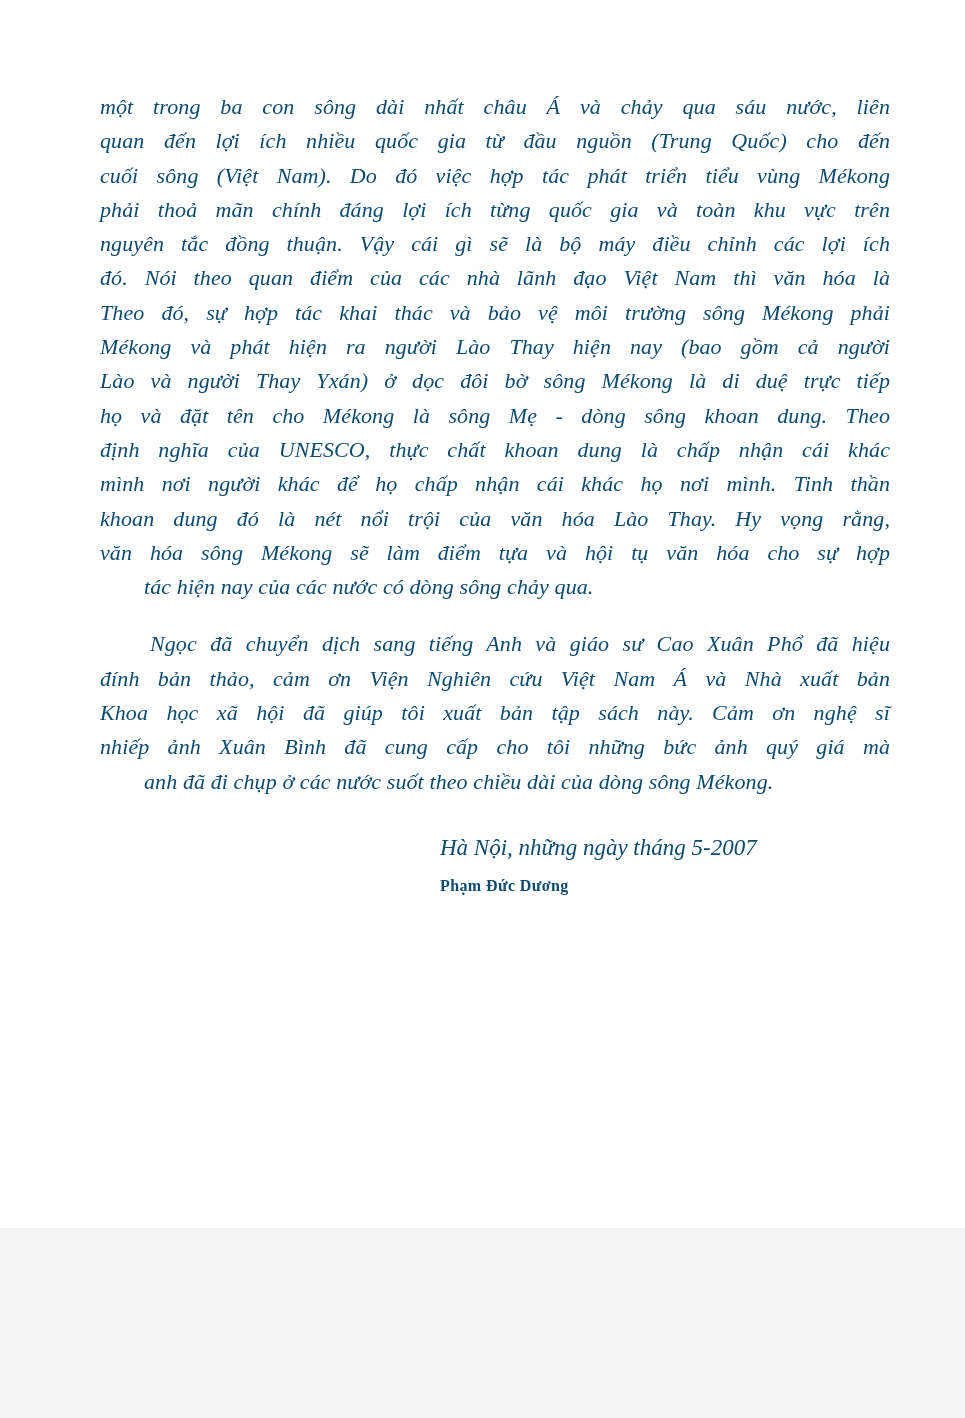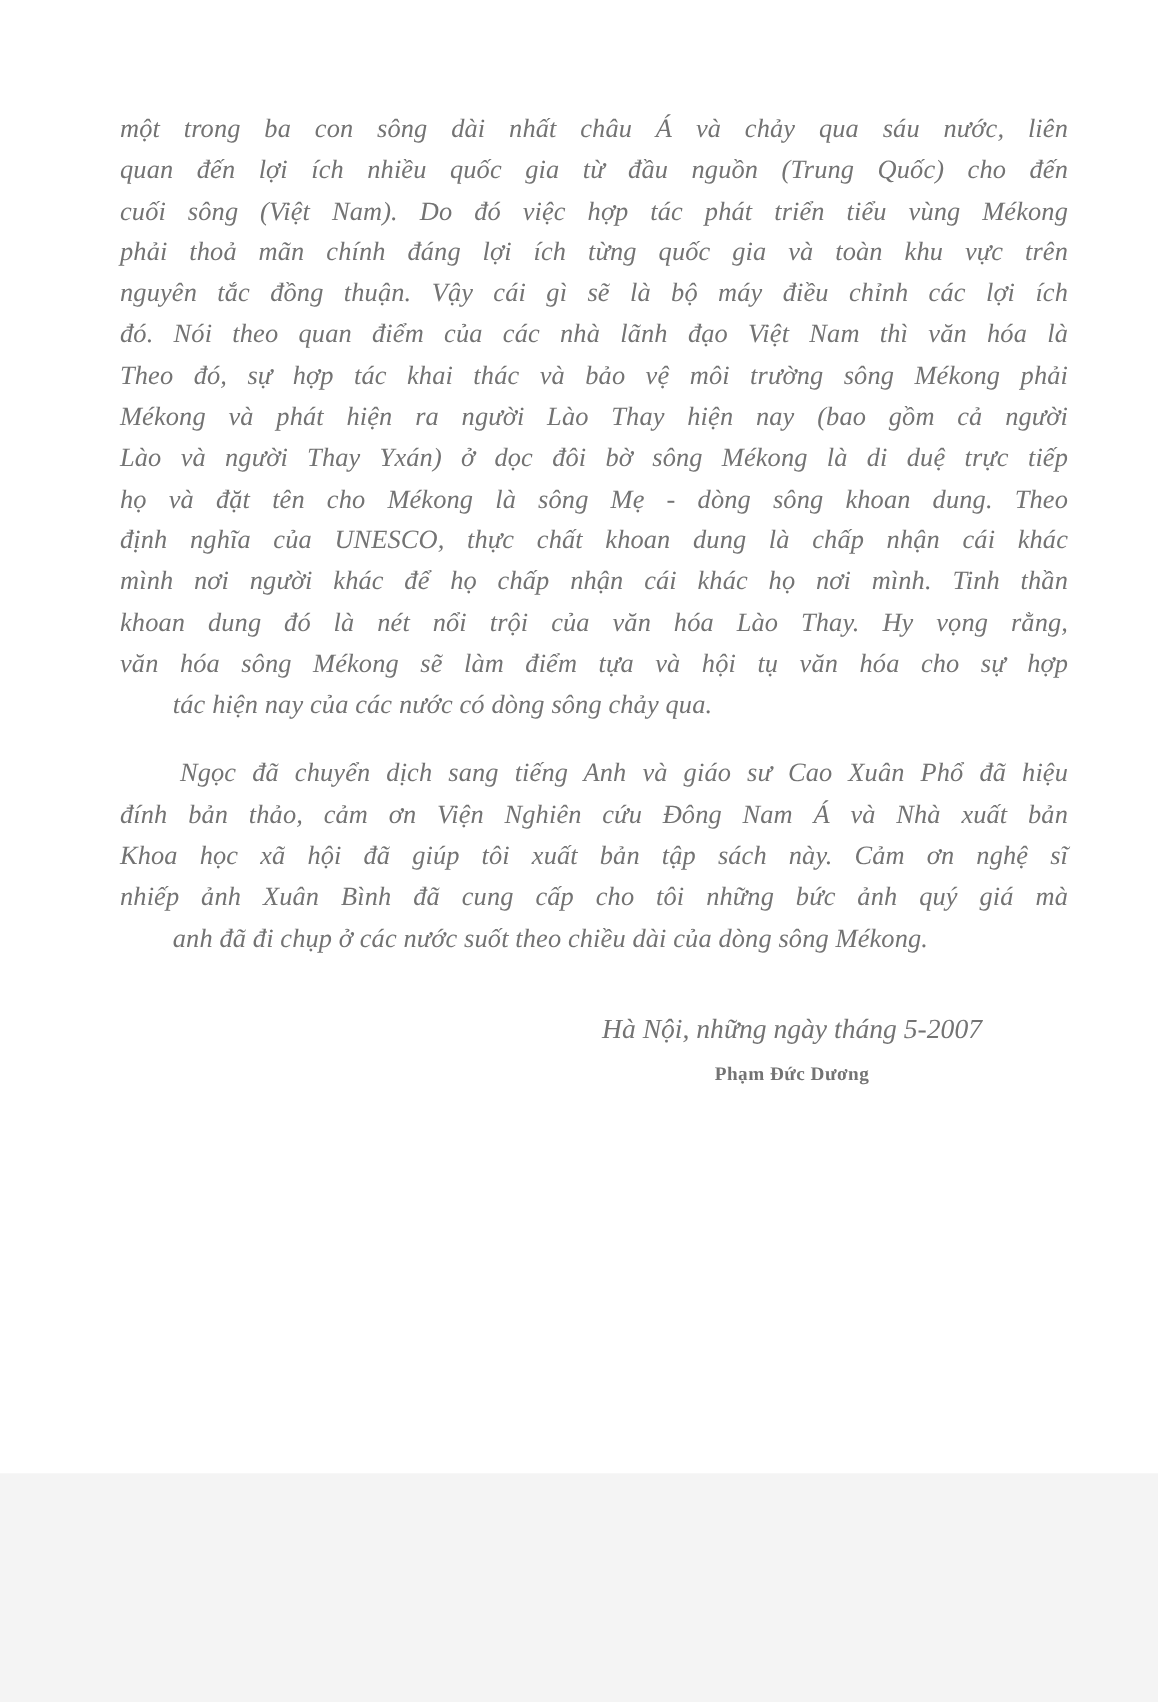--- a/index.html
+++ b/index.html
@@ -7,21 +7,21 @@
     padding: 0;
     background: #f4f4f4;
   }
   .page {
     position: relative;
     width: 965px;
     height: 1228px;
     background: #ffffff;
     overflow: hidden;
     font-family: "Liberation Serif", "DejaVu Serif", serif;
-    color: #737373;
+    color: #0c4a6e;
   }
   .text-block {
     position: absolute;
     left: 100px;
     top: 90px;
     width: 790px;
   }
   .para {
     font-style: italic;
     font-size: 22px;
@@ -36,25 +36,25 @@
     text-align-last: left;
     margin-left: 44px;
   }
   .para2 {
     margin-top: 23px;
   }
   .para2 .line:first-child {
     text-indent: 50px;
   }
   .signature {
-    margin-top: 41px;
+    margin-top: 31px;
     margin-left: auto;
     margin-right: 10px;
     width: 440px;
-    text-align: center;
+    text-align: left;
   }
   .dateline {
     font-style: italic;
     font-size: 23px;
     line-height: 36px;
   }
   .author {
     font-style: normal;
     font-weight: bold;
     font-size: 16px;
@@ -93,21 +93,21 @@
         <div class="line">họ và đặt tên cho Mékong là sông Mẹ - dòng sông khoan dung. Theo</div>
         <div class="line">định nghĩa của UNESCO, thực chất khoan dung là chấp nhận cái khác</div>
         <div class="line">mình nơi người khác để họ chấp nhận cái khác họ nơi mình. Tinh thần</div>
         <div class="line">khoan dung đó là nét nổi trội của văn hóa Lào Thay. Hy vọng rằng,</div>
         <div class="line">văn hóa sông Mékong sẽ làm điểm tựa và hội tụ văn hóa cho sự hợp</div>
         <div class="line last-line">tác hiện nay của các nước có dòng sông chảy qua.</div>
       </div>
 
     <div class="para para2">
         <div class="line">Ngọc đã chuyển dịch sang tiếng Anh và giáo sư Cao Xuân Phổ đã hiệu</div>
-        <div class="line">đính bản thảo, cảm ơn Viện Nghiên cứu Đông Nam Á và Nhà xuất bản</div>
+        <div class="line">đính bản thảo, cảm ơn Viện Nghiên cứu Việt Nam Á và Nhà xuất bản</div>
         <div class="line">Khoa học xã hội đã giúp tôi xuất bản tập sách này. Cảm ơn nghệ sĩ</div>
         <div class="line">nhiếp ảnh Xuân Bình đã cung cấp cho tôi những bức ảnh quý giá mà</div>
         <div class="line last-line">anh đã đi chụp ở các nước suốt theo chiều dài của dòng sông Mékong.</div>
       </div>
 
     <div class="signature">
       <div class="dateline">Hà Nội, những ngày tháng 5-2007</div>
       <div class="author">Phạm Đức Dương</div>
     </div>
 

